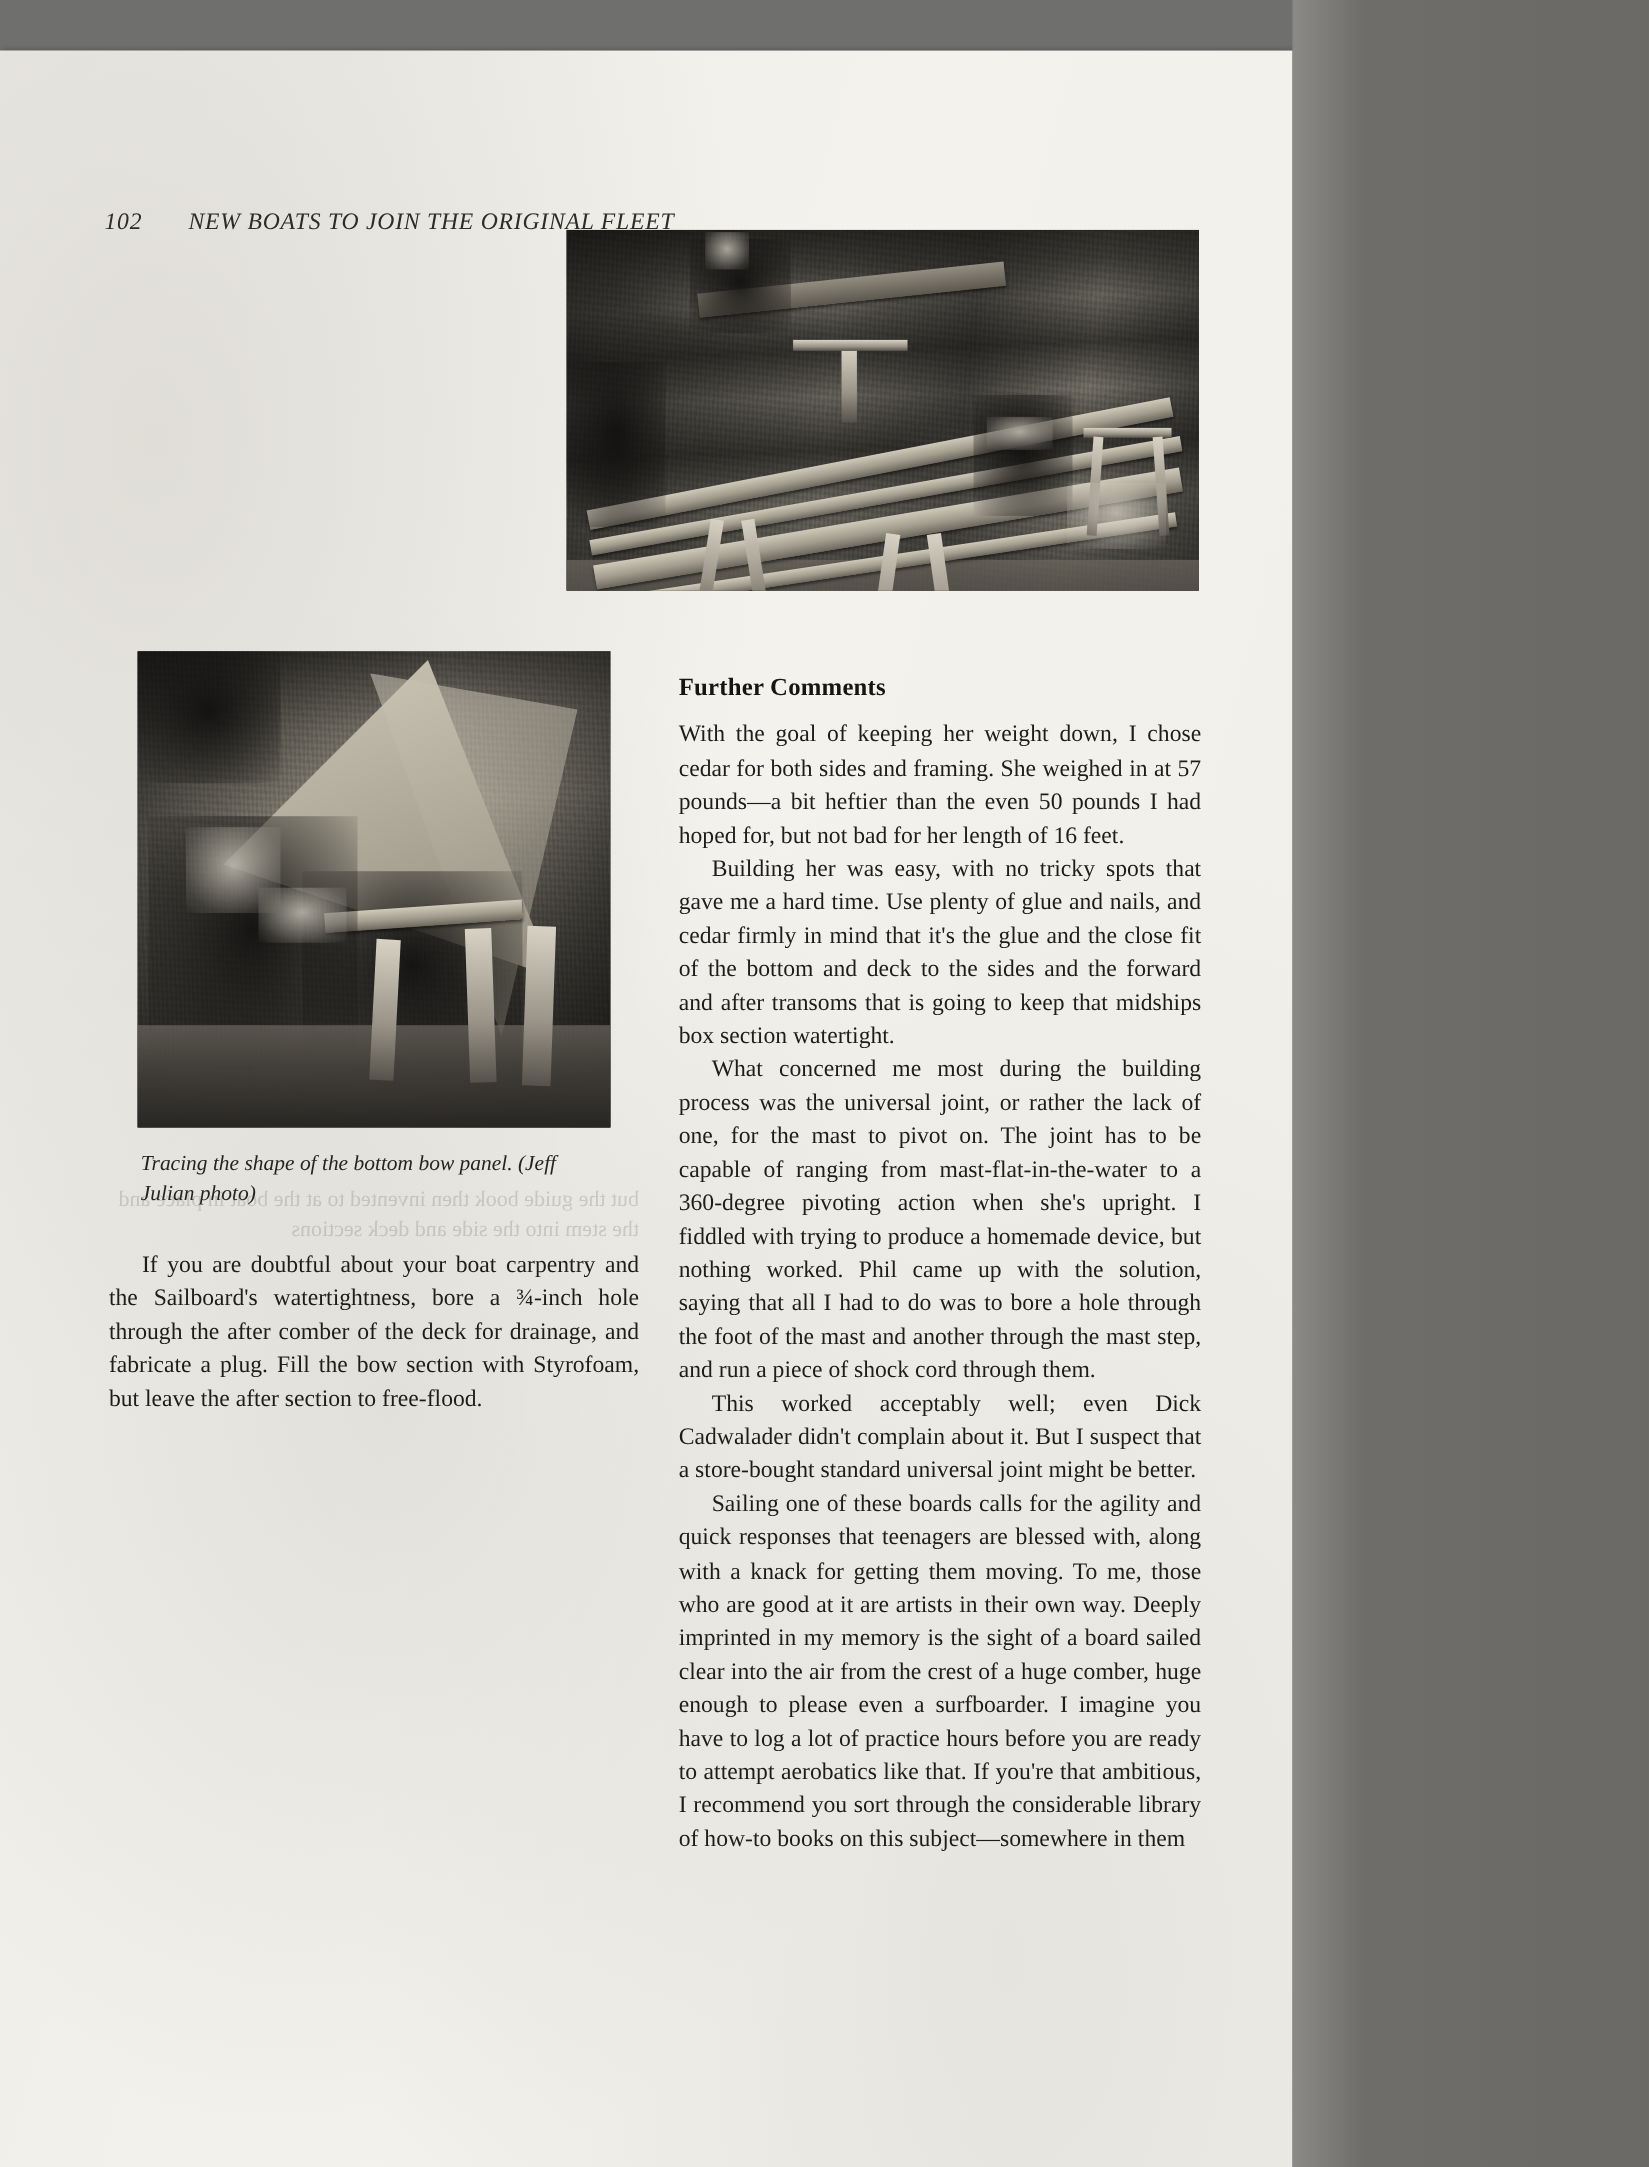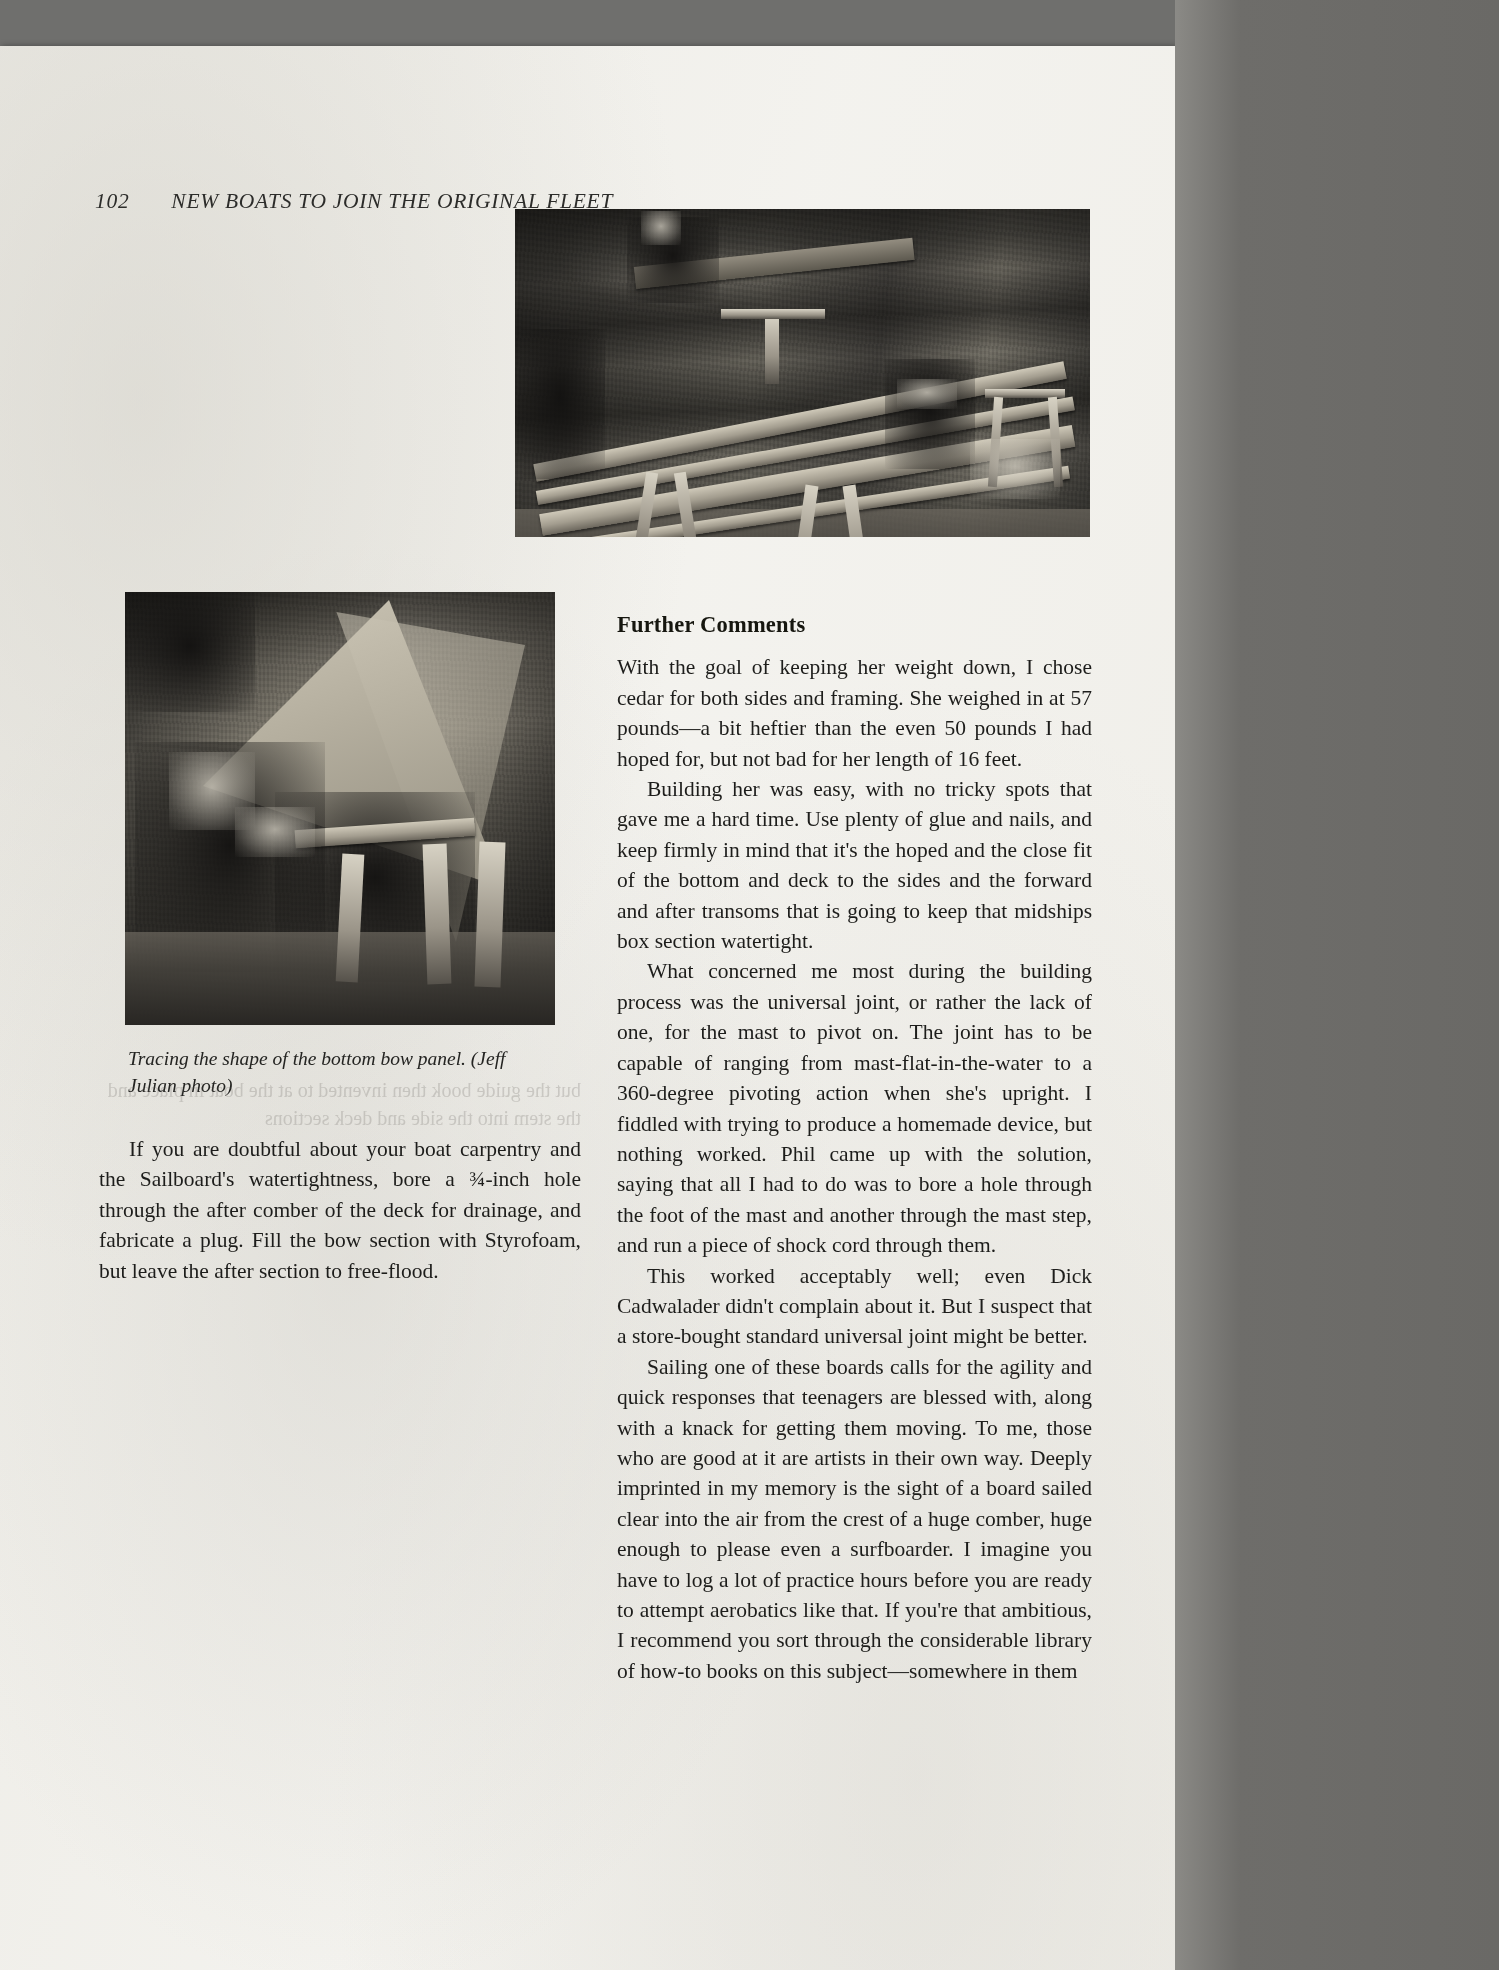--- a/index.html
+++ b/index.html
@@ -283,21 +283,21 @@
       the stem into the side and deck sections
     </div>
 
     <div class="col col-left">
       <p>If you are doubtful about your boat carpentry and the Sailboard's watertightness, bore a ¾-inch hole through the after comber of the deck for drainage, and fabricate a plug. Fill the bow section with Styrofoam, but leave the after section to free-flood.</p>
     </div>
 
     <div class="col col-right">
       <h2 class="section-head">Further Comments</h2>
       <p class="first">With the goal of keeping her weight down, I chose cedar for both sides and framing. She weighed in at 57 pounds—a bit heftier than the even 50 pounds I had hoped for, but not bad for her length of 16 feet.</p>
-      <p>Building her was easy, with no tricky spots that gave me a hard time. Use plenty of glue and nails, and keep firmly in mind that it's the hoped and the close fit of the bottom and deck to the sides and the forward and after transoms that is going to keep that midships box section watertight.</p>
+      <p>Building her was easy, with no tricky spots that gave me a hard time. Use plenty of glue and nails, and cedar firmly in mind that it's the glue and the close fit of the bottom and deck to the sides and the forward and after transoms that is going to keep that midships box section watertight.</p>
       <p>What concerned me most during the building process was the universal joint, or rather the lack of one, for the mast to pivot on. The joint has to be capable of ranging from mast-flat-in-the-water to a 360-degree pivoting action when she's upright. I fiddled with trying to produce a homemade device, but nothing worked. Phil came up with the solution, saying that all I had to do was to bore a hole through the foot of the mast and another through the mast step, and run a piece of shock cord through them.</p>
       <p>This worked acceptably well; even Dick Cadwalader didn't complain about it. But I suspect that a store-bought standard universal joint might be better.</p>
       <p>Sailing one of these boards calls for the agility and quick responses that teenagers are blessed with, along with a knack for getting them moving. To me, those who are good at it are artists in their own way. Deeply imprinted in my memory is the sight of a board sailed clear into the air from the crest of a huge comber, huge enough to please even a surfboarder. I imagine you have to log a lot of practice hours before you are ready to attempt aerobatics like that. If you're that ambitious, I recommend you sort through the considerable library of how-to books on this subject—somewhere in them</p>
     </div>
 
   </div>
 </div>
 
 <div class="right-gutter"></div>
 

